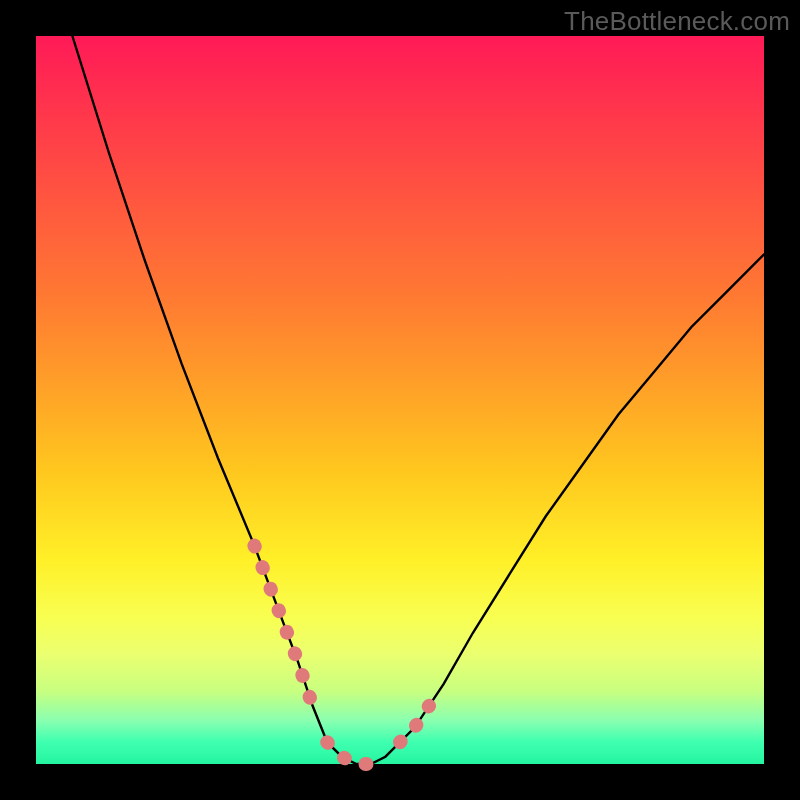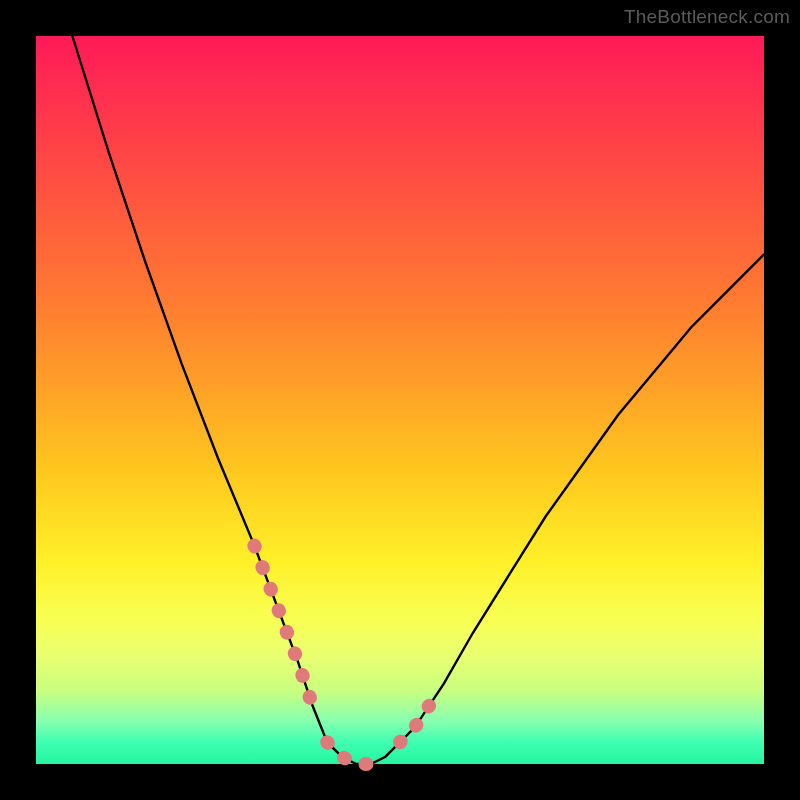--- a/index.html
+++ b/index.html
@@ -39,21 +39,21 @@
       #8affb0 94%,
       #3fffb0 97%,
       #24f5a0 100%
     );
   }
   .watermark {
     position: absolute;
     top: 6px;
     right: 10px;
     color: #5a5a5a;
-    font-size: 19px;
+    font-size: 26px;
     letter-spacing: 0.2px;
     user-select: none;
     font-weight: 500;
   }
   svg.curve {
     position: absolute;
     left: 0;
     top: 0;
     width: 728px;
     height: 728px;

